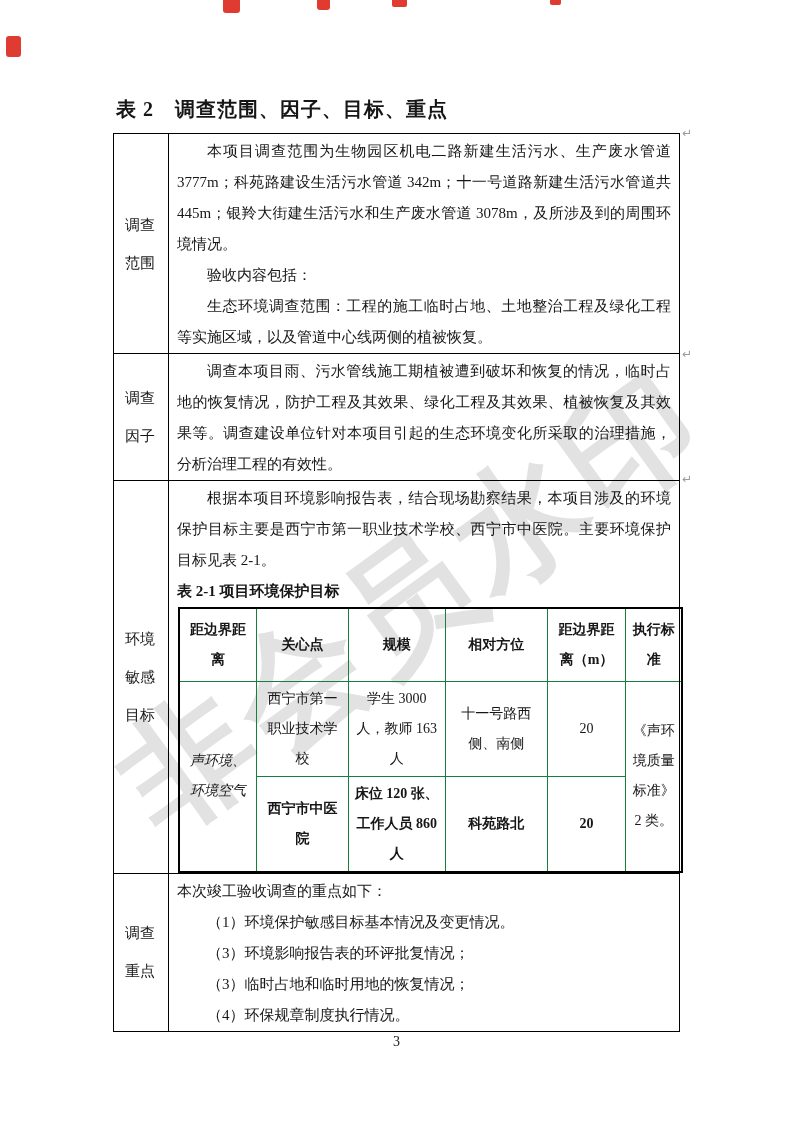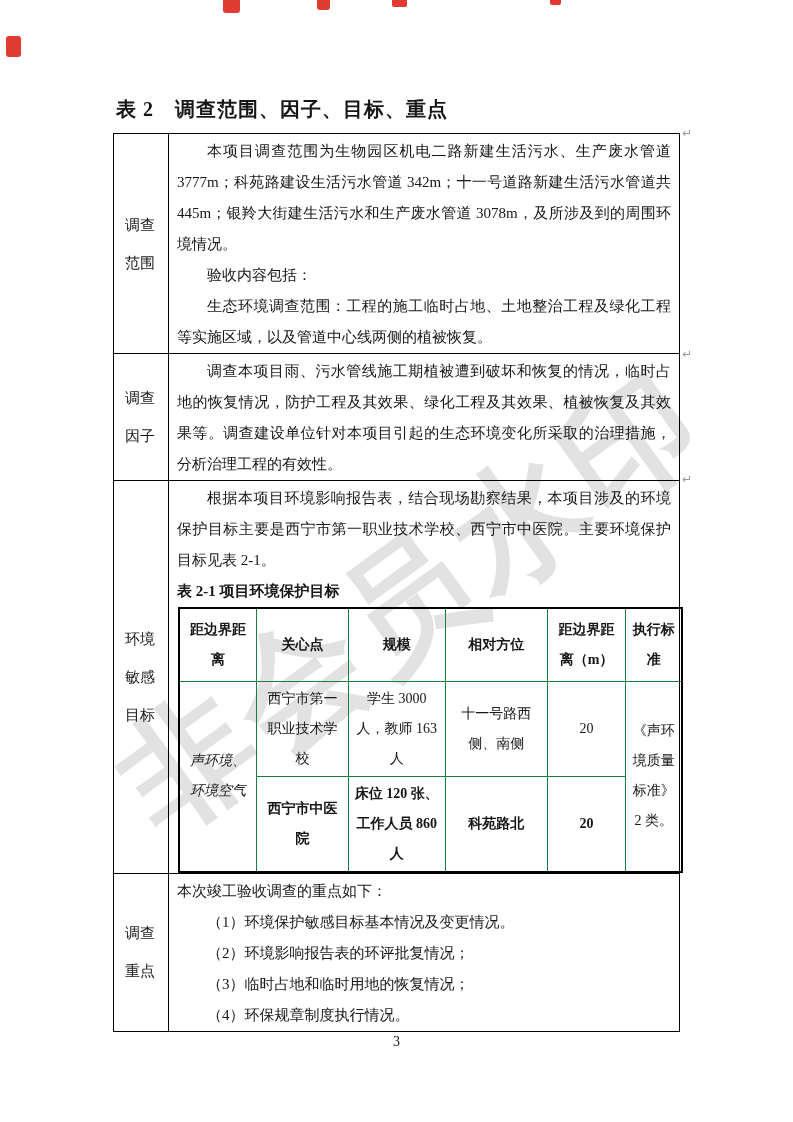--- a/index.html
+++ b/index.html
@@ -151,21 +151,21 @@
           </tr>
         </tbody>
             </table>
       </td>
     </tr>
     <tr style="height:153px;">
       <td class="rowlabel">调查重点</td>
       <td class="content">
         <p class="noindent">本次竣工验收调查的重点如下：</p>
         <p class="indent">（1）环境保护敏感目标基本情况及变更情况。</p>
-        <p class="indent">（2）环境影响报告表的环评批复情况；</p>
+        <p class="indent">（3）环境影响报告表的环评批复情况；</p>
         <p class="indent">（3）临时占地和临时用地的恢复情况；</p>
         <p class="indent">（4）环保规章制度执行情况。</p>
       </td>
     </tr>
   </tbody>
     </table>
 
   <div class="page-number">3</div>
 
 </div>

